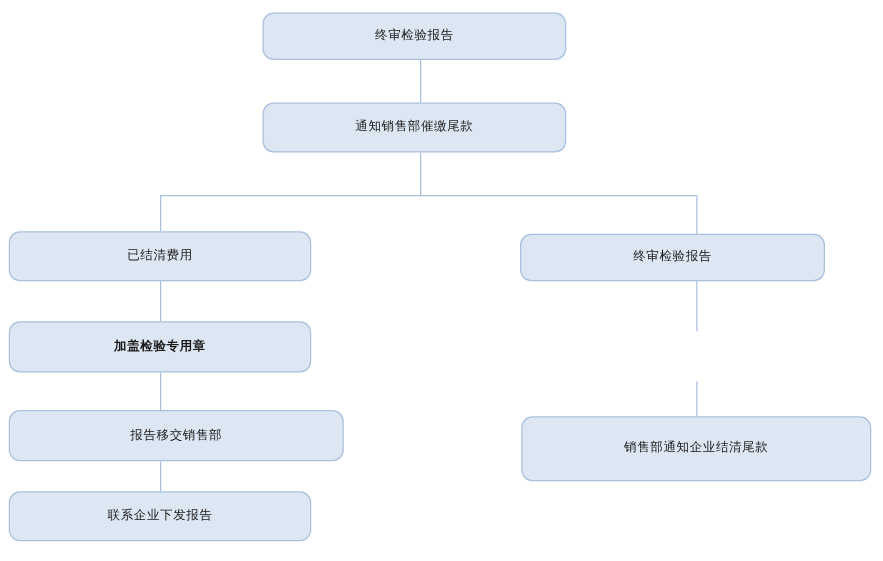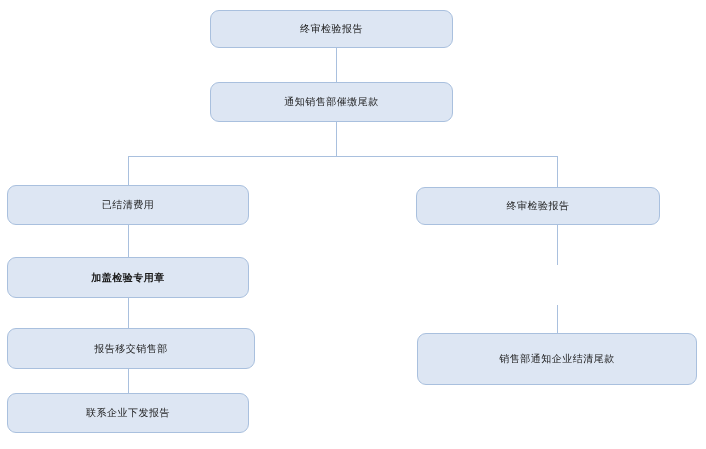--- a/index.html
+++ b/index.html
@@ -67,21 +67,21 @@
   </div>
 
   <div class="node" style="left:7px;   top:185px; width:242px; height:40px;">
     <span>已结清费用</span>
   </div>
 
   <div class="node" style="left:7px;   top:257px; width:242px; height:41px;font-weight:bold;">
     <span>加盖检验专用章</span>
   </div>
 
-  <div class="node" style="left:7px;   top:328px; width:248px; height:41px;">
+  <div class="node" style="left:7px;   top:328px; width:268px; height:41px;">
     <span>报告移交销售部</span>
   </div>
 
   <div class="node" style="left:7px;   top:393px; width:242px; height:40px;">
     <span>联系企业下发报告</span>
   </div>
 
   <div class="node" style="left:416px; top:187px; width:244px; height:38px;">
     <span>终审检验报告</span>
   </div>

